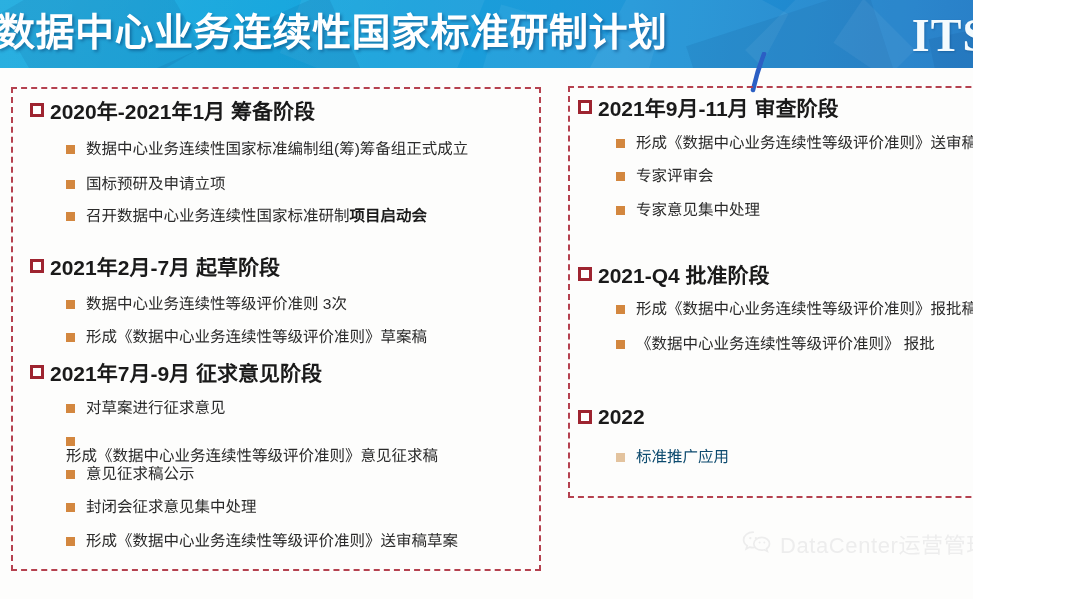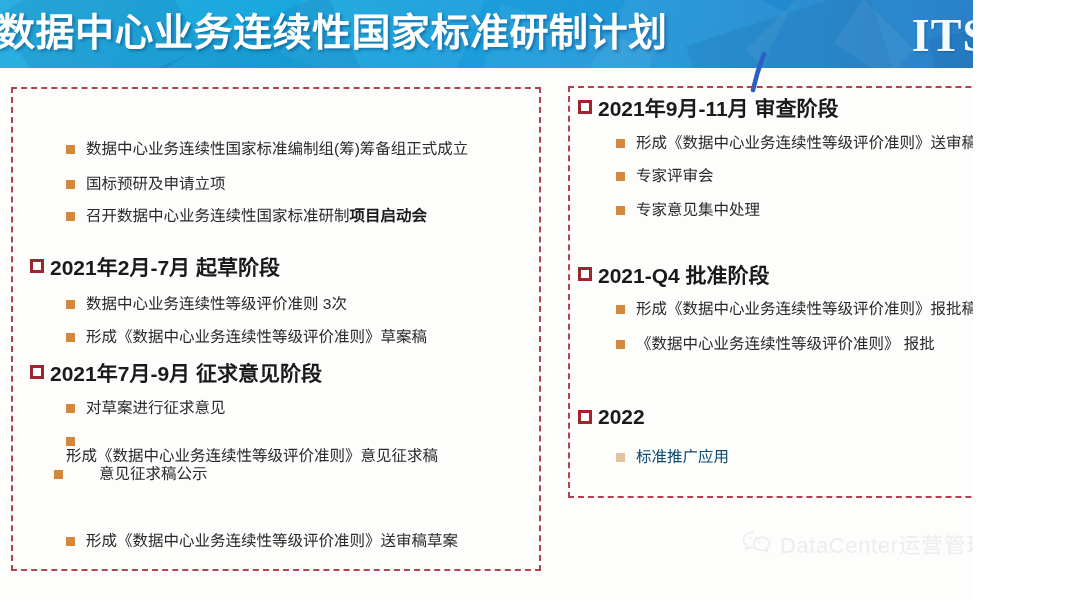--- a/index.html
+++ b/index.html
@@ -178,20 +178,24 @@
 
     <div class="logo"><span>ITSS</span><span class="reg">®</span></div>
   </div>
 
   <svg class="pen-mark" viewBox="0 0 30 42">
     <path d="M20 2 C16 12, 12 24, 9 38" stroke="#2b5fc4" stroke-width="4.6" fill="none" stroke-linecap="round"></path>
   </svg>
 
   <div class="box box-left"></div>
 
+  <div class="phase" style="left:30px; top:95px;">
+    <span class="sq-hollow"></span>
+    <span class="phase-text">2020年-2021年1月 筹备阶段</span>
+  </div>
   <div class="item" style="left:66px; top:139px;">
     <span class="sq-fill"></span>
     <span class="item-text">数据中心业务连续性国家标准编制组(筹)筹备组正式成立</span>
   </div>
   <div class="item" style="left:66px; top:174px;">
     <span class="sq-fill"></span>
     <span class="item-text">国标预研及申请立项</span>
   </div>
   <div class="item" style="left:66px; top:206px;">
     <span class="sq-fill"></span>
@@ -216,23 +220,27 @@
     <span class="phase-text">2021年7月-9月 征求意见阶段</span>
   </div>
   <div class="item" style="left:66px; top:398px;">
     <span class="sq-fill"></span>
     <span class="item-text">对草案进行征求意见</span>
   </div>
   <div class="item" style="left:66px; top:431px;flex-direction:column;">
     <span class="sq-fill"></span>
     <span class="item-text">形成《数据中心业务连续性等级评价准则》意见征求稿</span>
   </div>
-  <div class="item" style="left:54px; top:464px;gap:25px;">
+  <div class="item" style="left:66px; top:464px;">
     <span class="sq-fill"></span>
     <span class="item-text">意见征求稿公示</span>
+  </div>
+  <div class="item" style="left:66px; top:497px;">
+    <span class="sq-fill"></span>
+    <span class="item-text">封闭会征求意见集中处理</span>
   </div>
   <div class="item" style="left:66px; top:531px;">
     <span class="sq-fill"></span>
     <span class="item-text">形成《数据中心业务连续性等级评价准则》送审稿草案</span>
   </div>
 
   <div class="box box-right"></div>
 
   <div class="phase" style="left:578px; top:92px;">
     <span class="sq-hollow"></span>

